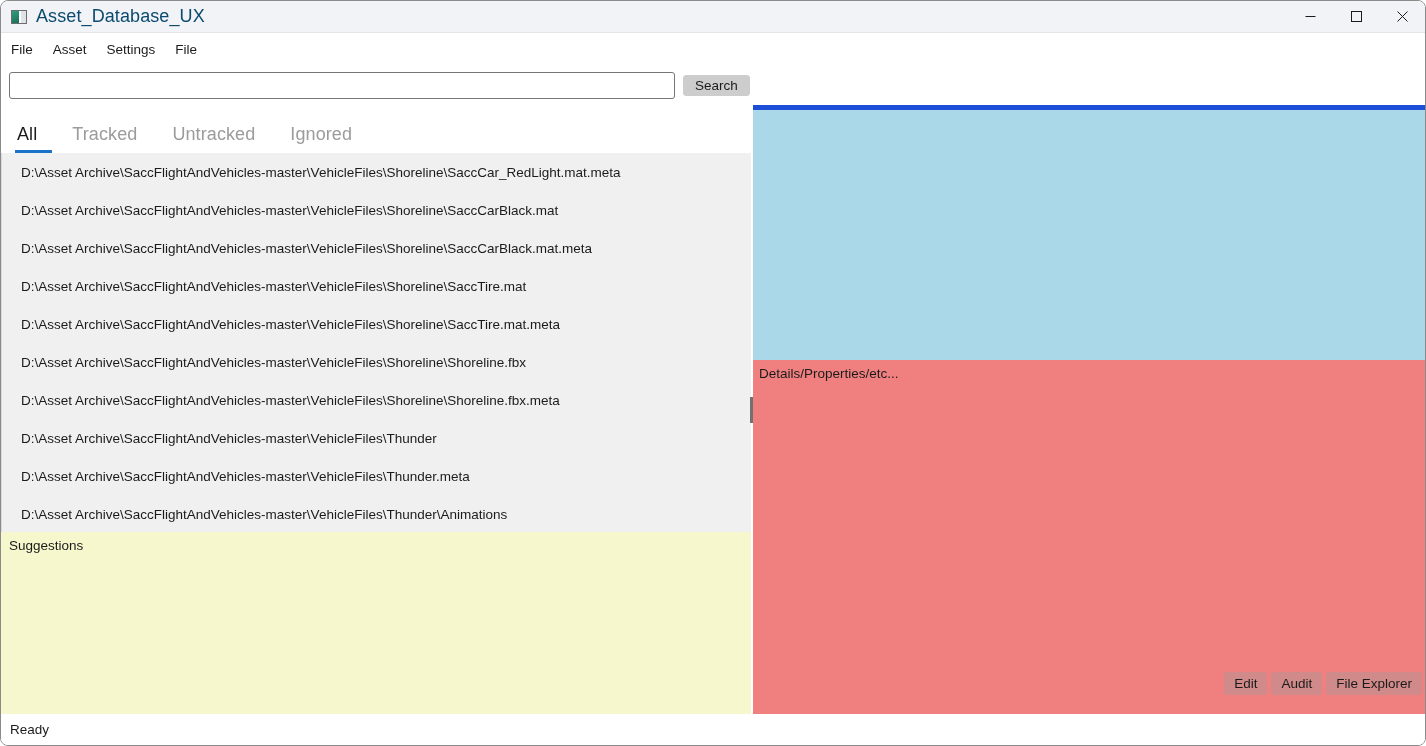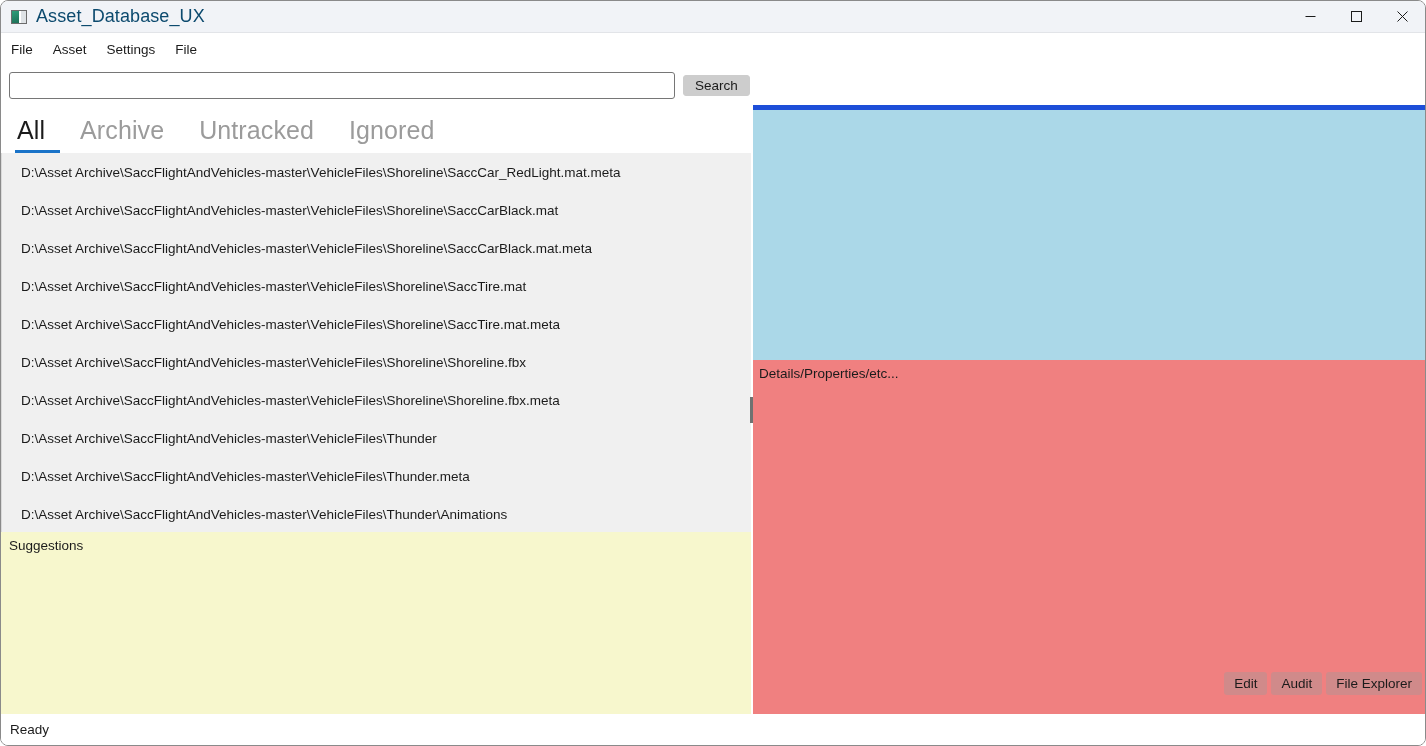--- a/index.html
+++ b/index.html
@@ -149,21 +149,21 @@
   .tabs {
     height: 48px;
     min-height: 48px;
     display: flex;
     align-items: flex-end;
     background: #ffffff;
     padding-left: 14px;
     gap: 0;
   }
   .tab {
-    font-size: 25px;
+    font-size: 18px;
     color: #9b9b9b;
     padding: 0 15px 7px 2px;
     margin-right: 18px;
     border-bottom: 3px solid transparent;
     cursor: default;
     line-height: 1;
     letter-spacing: .1px;
   }
   .tab:last-child { margin-right: 0; }
   .tab.active {
@@ -317,21 +317,21 @@
     <input class="search-input" type="text" placeholder="" style="">
     <button class="search-btn">Search</button>
   </div>
 
   <div class="body-split">
 
     <div class="left-col">
 
       <div class="tabs">
         <div class="tab active">All</div>
-        <div class="tab">Archive</div>
+        <div class="tab">Tracked</div>
         <div class="tab">Untracked</div>
         <div class="tab">Ignored</div>
       </div>
 
       <div class="asset-list">
         <div class="asset-row">D:\Asset Archive\SaccFlightAndVehicles-master\VehicleFiles\Shoreline\SaccCar_RedLight.mat.meta</div>
         <div class="asset-row">D:\Asset Archive\SaccFlightAndVehicles-master\VehicleFiles\Shoreline\SaccCarBlack.mat</div>
         <div class="asset-row">D:\Asset Archive\SaccFlightAndVehicles-master\VehicleFiles\Shoreline\SaccCarBlack.mat.meta</div>
         <div class="asset-row">D:\Asset Archive\SaccFlightAndVehicles-master\VehicleFiles\Shoreline\SaccTire.mat</div>
         <div class="asset-row">D:\Asset Archive\SaccFlightAndVehicles-master\VehicleFiles\Shoreline\SaccTire.mat.meta</div>

